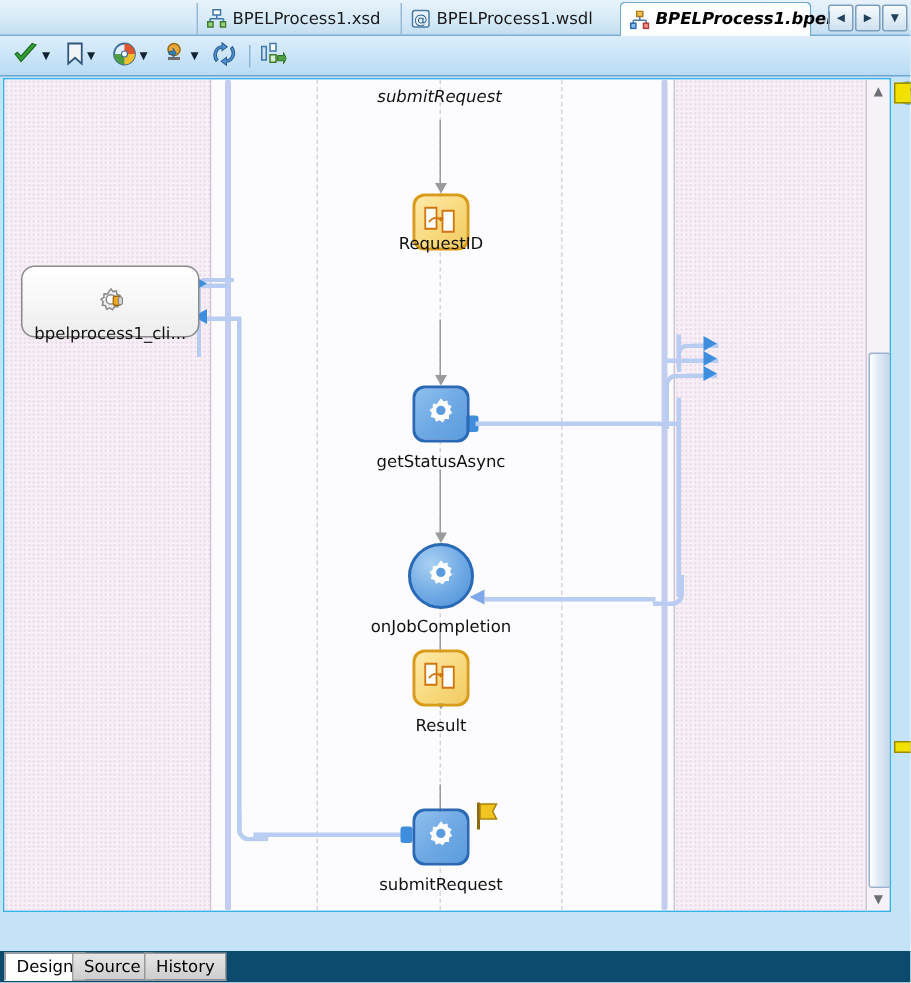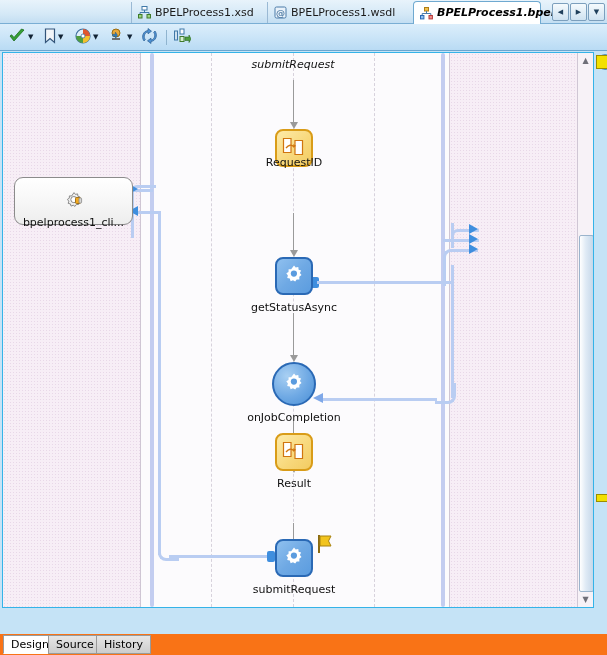--- a/index.html
+++ b/index.html
@@ -150,21 +150,21 @@
 
   
   .zoombar{
     position:absolute;left:0;top:609px;width:607px;height:26px;
     background:#c5e3f6;
   }
 
   
   .docbar{
     position:absolute;left:0;top:634px;width:607px;height:21px;
-    background:#f97316;
+    background:#0c4a6e;
   }
   .dtab{
     position:absolute;top:1px;height:19px;box-sizing:border-box;
     border:1px solid #9a9a9a;padding:0 7px;font-size:11px;color:#000;
     display:flex;align-items:center;
     background:linear-gradient(to bottom,#e6e6e6,#cdcdcd);
   }
   .dtab.active{background:#ffffff;border-bottom-color:#ffffff;}
 </style>
 </head>

